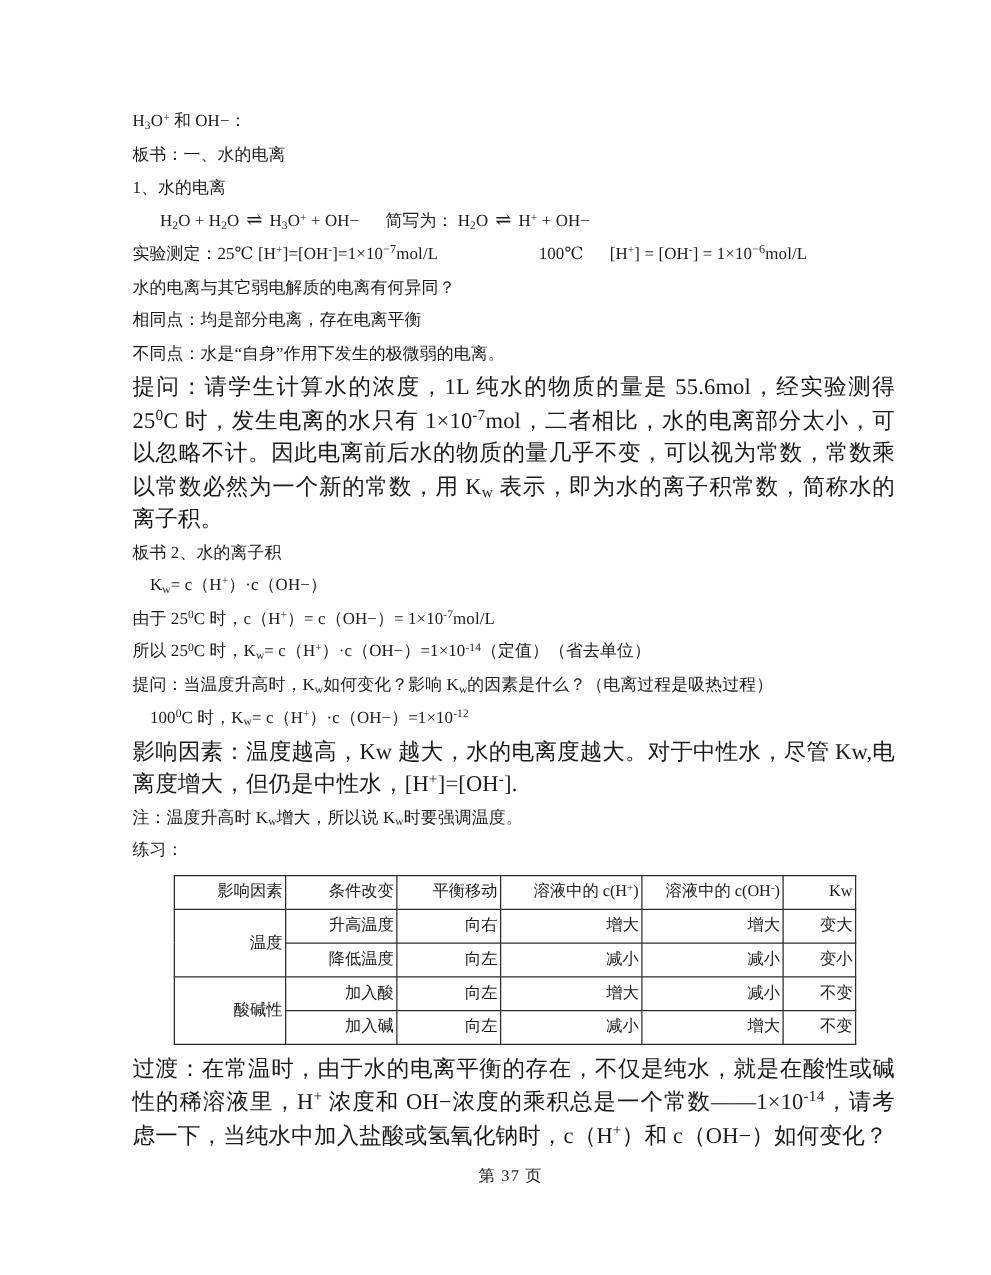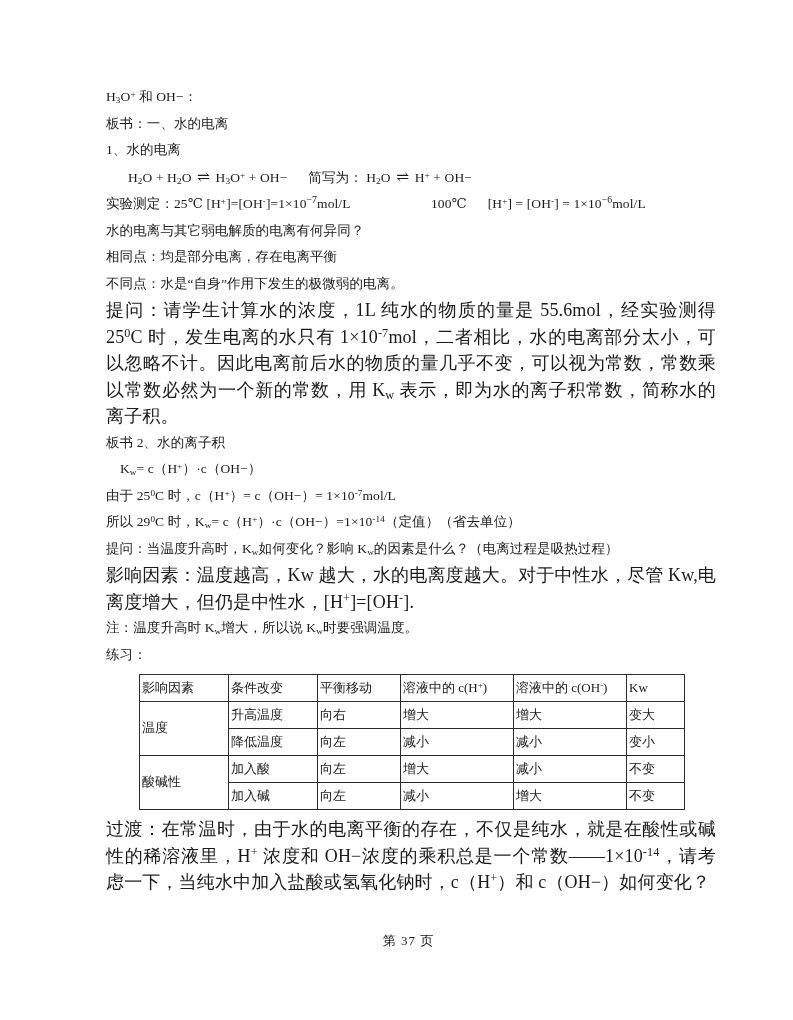--- a/index.html
+++ b/index.html
@@ -82,21 +82,21 @@
     padding-left: 33px;
   }
   table.practice {
     border-collapse: collapse;
     font-size: 13px;
     table-layout: fixed;
     width: 515px;
   }
   table.practice td {
     border: 1px solid #2b2b2b;
-    text-align: left;
+    text-align: right;
     vertical-align: middle;
     height: 26px;
     padding: 0 2px;
     line-height: 1.15;
     white-space: nowrap;
   }
   .col-a { width: 84px; }
   .col-b { width: 84px; }
   .col-c { width: 78px; }
   .col-d { width: 108px; }
@@ -168,27 +168,30 @@
 
     <div class="line indent2">
       <span>K</span><sub>w</sub><span>= c（H</span><sup>+</sup><span>）·c（OH−）</span>
     </div>
 
     <div class="line">
       <span>由于 25</span><sup>0</sup><span>C 时，c（H</span><sup>+</sup><span>）= c（OH−）= 1×10</span><sup>-7</sup><span>mol/L</span>
     </div>
 
     <div class="line">
-      <span>所以 29</span><sup>0</sup><span>C 时，K</span><sub>w</sub><span>= c（H</span><sup>+</sup><span>）·c（OH−）=1×10</span><sup>-14</sup><span>（定值）（省去单位）</span>
+      <span>所以 25</span><sup>0</sup><span>C 时，K</span><sub>w</sub><span>= c（H</span><sup>+</sup><span>）·c（OH−）=1×10</span><sup>-14</sup><span>（定值）（省去单位）</span>
     </div>
 
     <div class="line">
       <span>提问：当温度升高时，K</span><sub>w</sub><span>如何变化？影响 K</span><sub>w</sub><span>的因素是什么？（电离过程是吸热过程）</span>
     </div>
 
+    <div class="line indent2">
+      <span>100</span><sup>0</sup><span>C 时，K</span><sub>w</sub><span>= c（H</span><sup>+</sup><span>）·c（OH−）=1×10</span><sup>-12</sup>
+    </div>
 
     <div class="para">
       <span>影响因素：温度越高，Kw 越大，水的电离度越大。对于中性水，尽管 Kw,电离度增大，但仍是中性水，[H</span><sup>+</sup><span>]=[OH</span><sup>-</sup><span>].</span>
     </div>
 
     <div class="line">
       <span>注：温度升高时 K</span><sub>w</sub><span>增大，所以说 K</span><sub>w</sub><span>时要强调温度。</span>
     </div>
 
     <div class="line">练习：</div>

